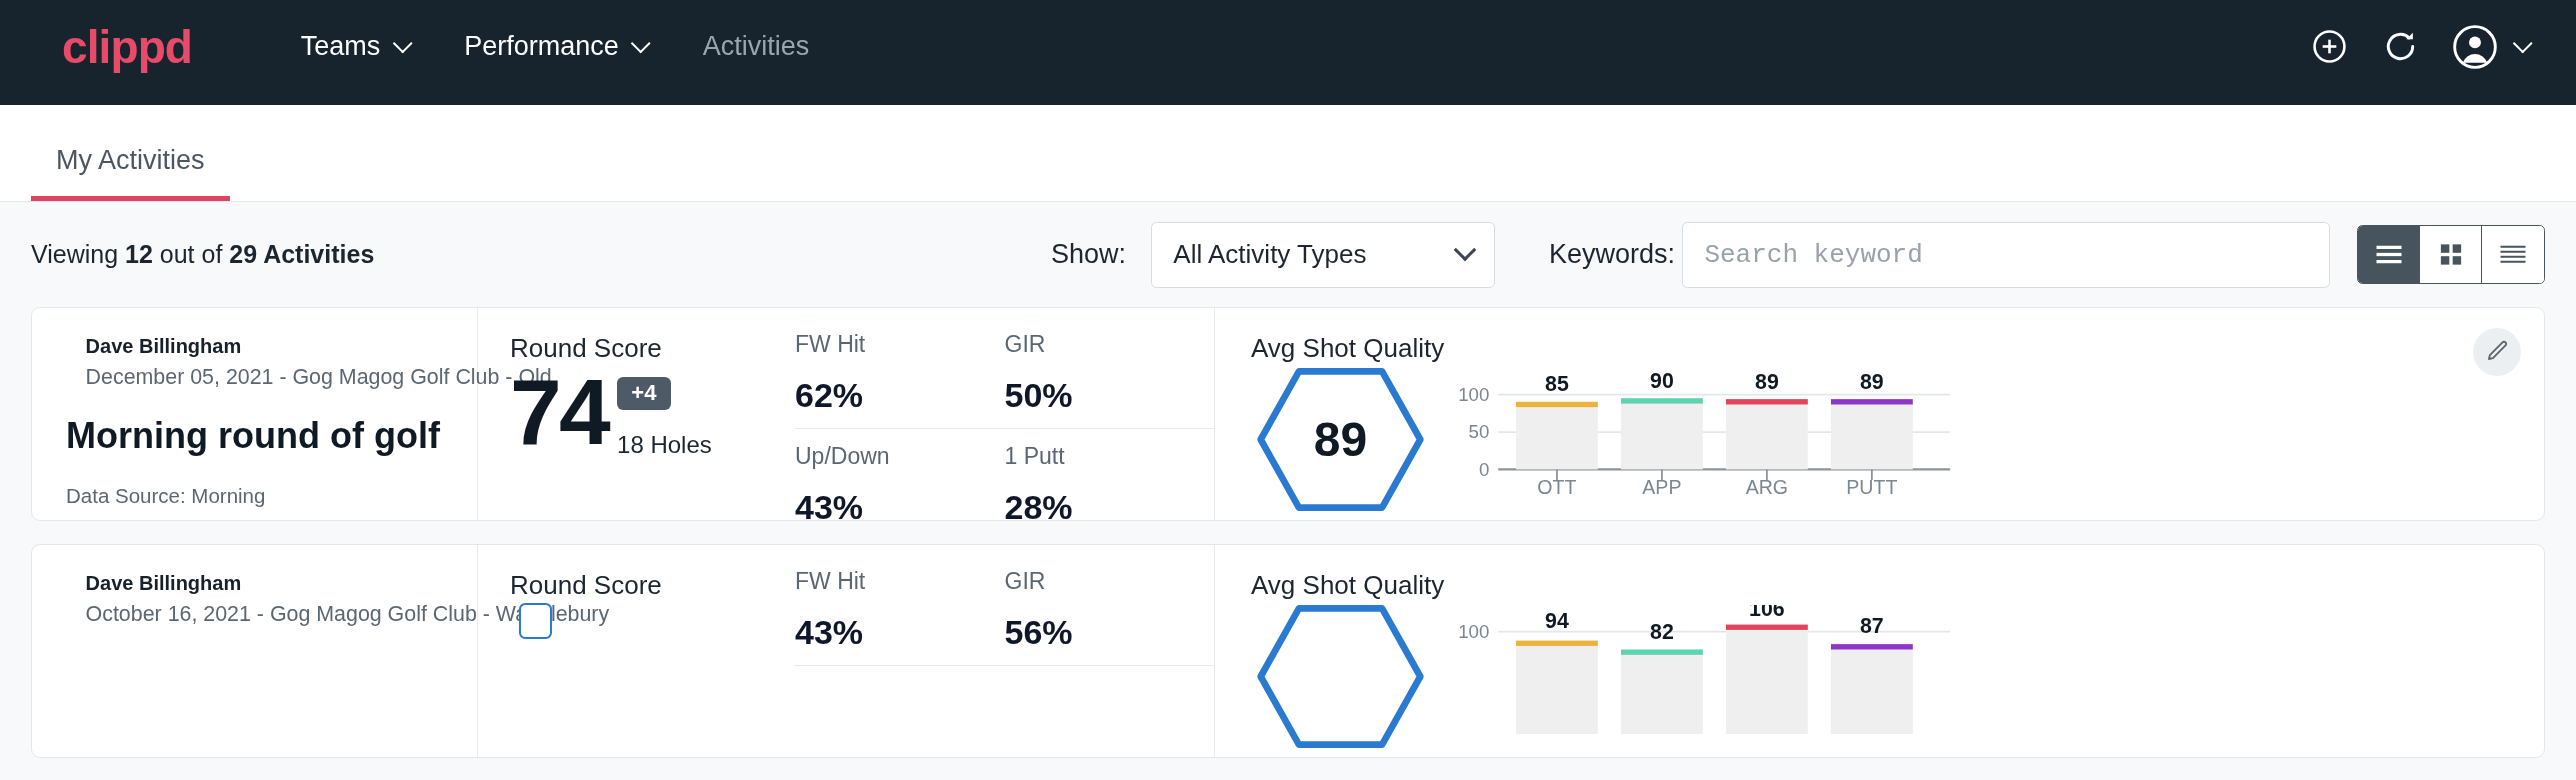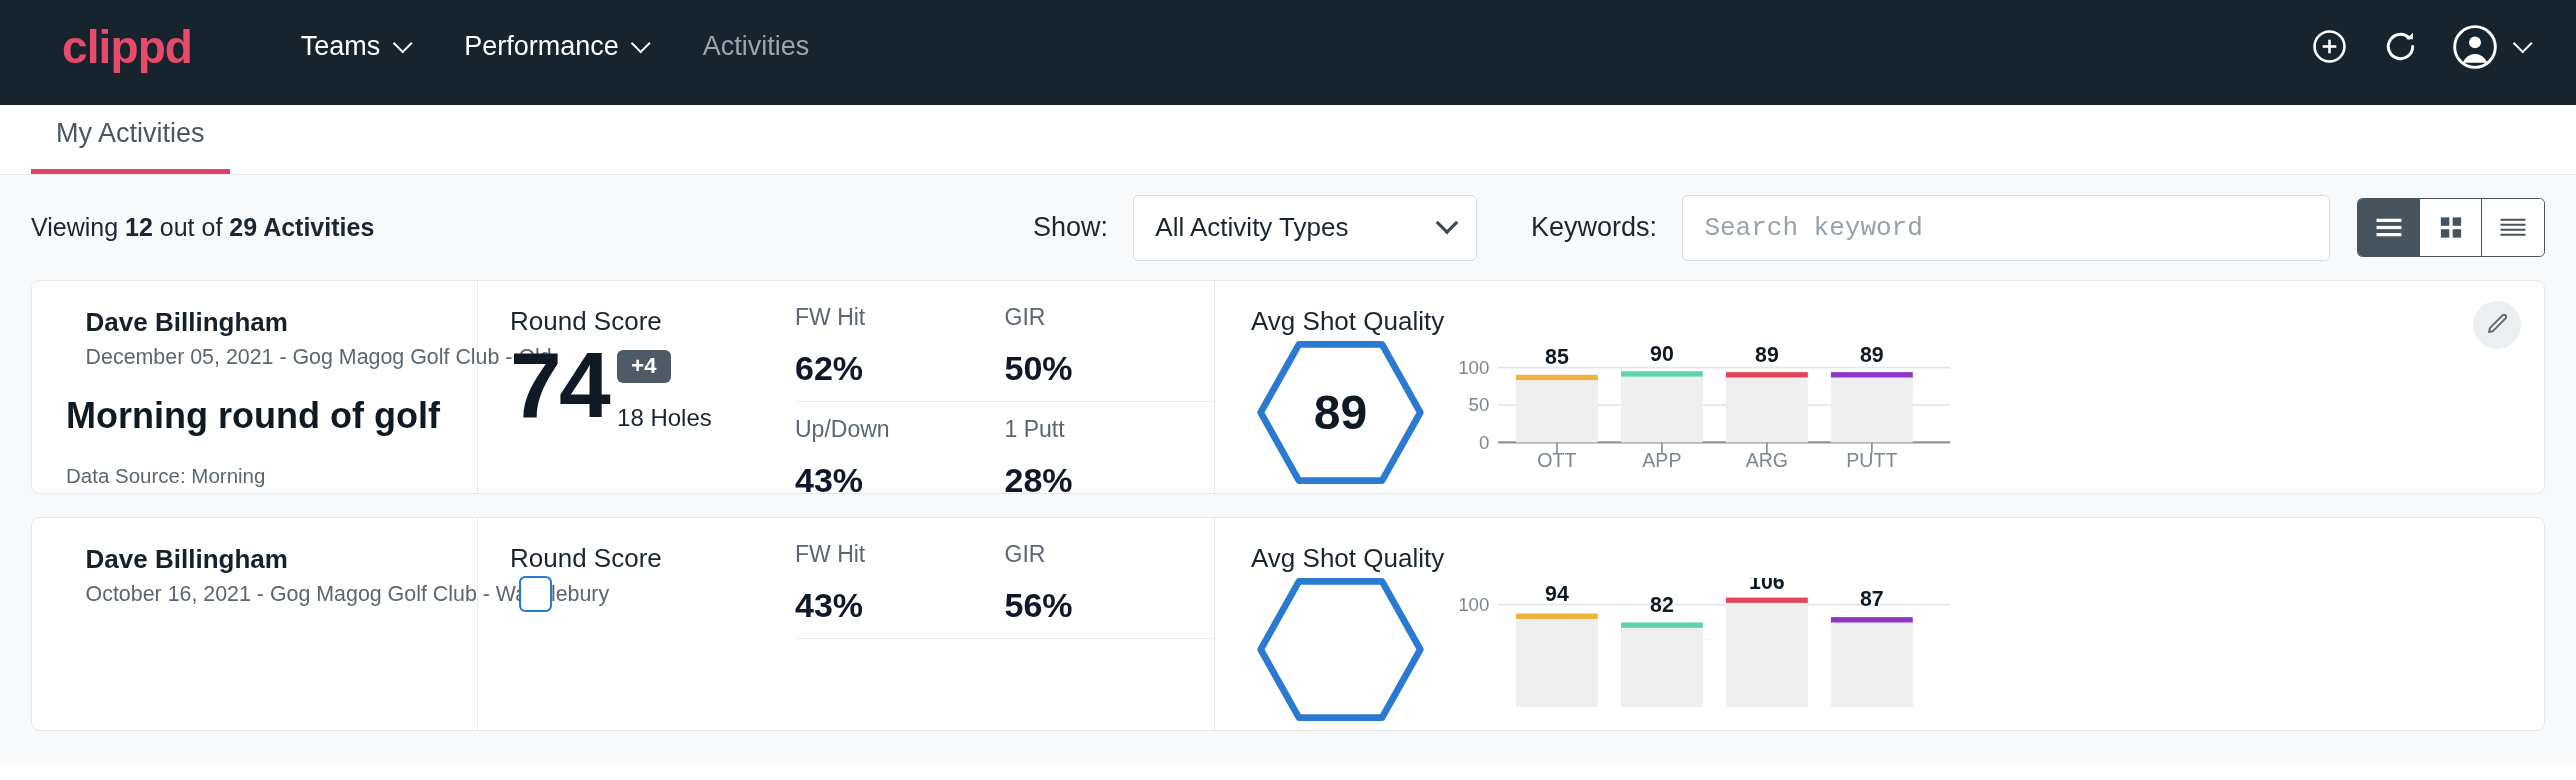--- a/index.html
+++ b/index.html
@@ -45,21 +45,21 @@
   }
   .nav-right {
     margin-left: auto;
     display: flex; align-items: center; gap: 32px;
   }
   .icon-btn { cursor: pointer; display: flex; align-items: center; }
   .avatar-wrap { display: flex; align-items: center; gap: 14.3px; cursor: pointer; }
 
   
   .tabbar {
-    height: 70px;
+    height: 97px;
     background: #ffffff;
     display: flex; align-items: flex-end;
     padding-left: 31px;
     border-bottom: 0.9px solid #e6e9ec;
   }
   .tab {
     font-size: 27px;
     color: #4a5763;
     padding: 0 25px 19.6px 25px;
     cursor: pointer;
@@ -94,21 +94,21 @@
     cursor: pointer;
   }
   .select span { font-size: 26px; color: #1b2631; }
   .select .sel-chev {
     margin-left: auto;
     width: 16px; height: 16px;
     border-right: 3.6px solid #3b4754;
     border-bottom: 3.6px solid #3b4754;
     transform: rotate(45deg) translate(-3.6px,-3.6px);
   }
-  .kw-label { font-size: 27px; color: #1b2631; margin-left: 54px; margin-right: 25px; }
+  .kw-label { font-size: 27px; color: #1b2631; margin-left: 54px; margin-right: 7px; }
   .search {
     width: 648px; height: 66px;
     background: #ffffff;
     border: 0.9px solid #d6dce2;
     border-radius: 5.4px;
     padding: 0 21.4px;
     font-size: 26px;
     color: #1b2631;
     font-family: Liberation Mono, monospace;
   }
@@ -142,21 +142,21 @@
     height: 214px;
     overflow: hidden;
   }
   .card-left {
     width: 446px;
     padding: 27px 0 0 34px;
     border-right: 0.9px solid #e8ebee;
     flex-shrink: 0;
   }
   .person { display: flex; align-items: flex-start; gap: 19.6px; }
-  .person-txt .name { font-size: 26px; font-weight: 700; color: #16212b; line-height: 1.15; }
+  .person-txt .name { font-size: 20px; font-weight: 700; color: #16212b; line-height: 1.15; }
   .person-txt .meta { font-size: 21.4px; color: #5a6773; margin-top: 7.1px; white-space: nowrap; }
   .activity-title {
     font-size: 36px; font-weight: 700; color: #0f1a24;
     margin-top: 25px;
   }
   .datasource { font-size: 20.5px; color: #5a6773; margin-top: 27px; }
 
   .card-score {
     width: 317px;
     padding: 25px 0 0 32px;

